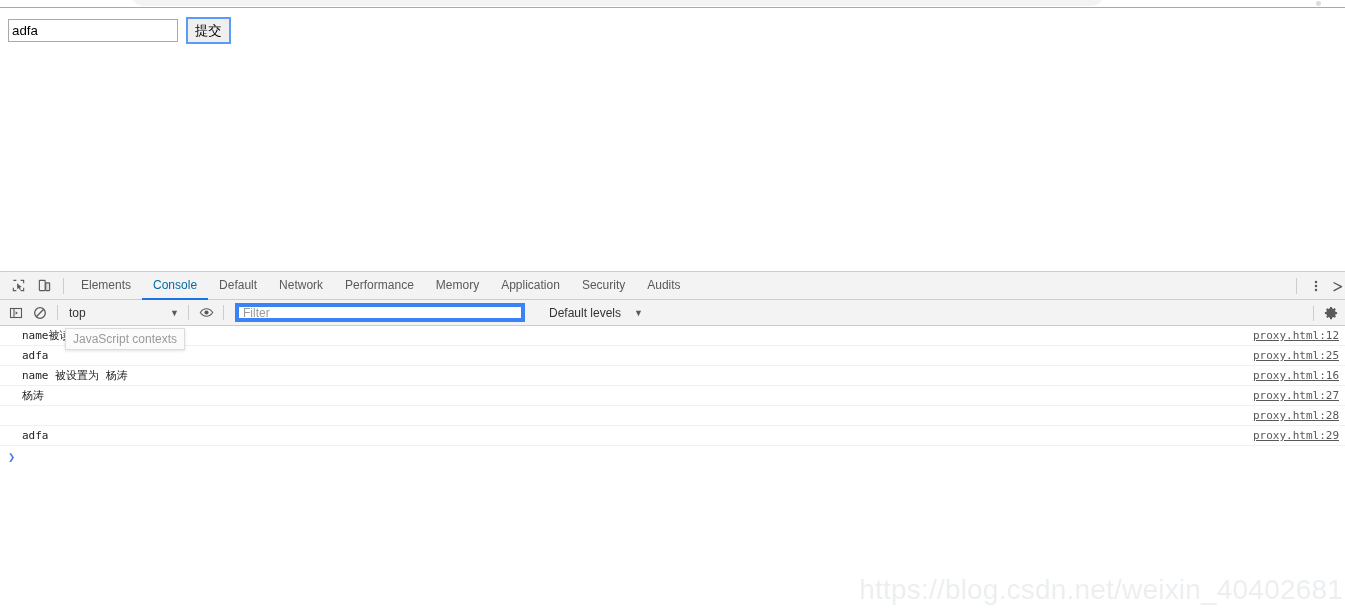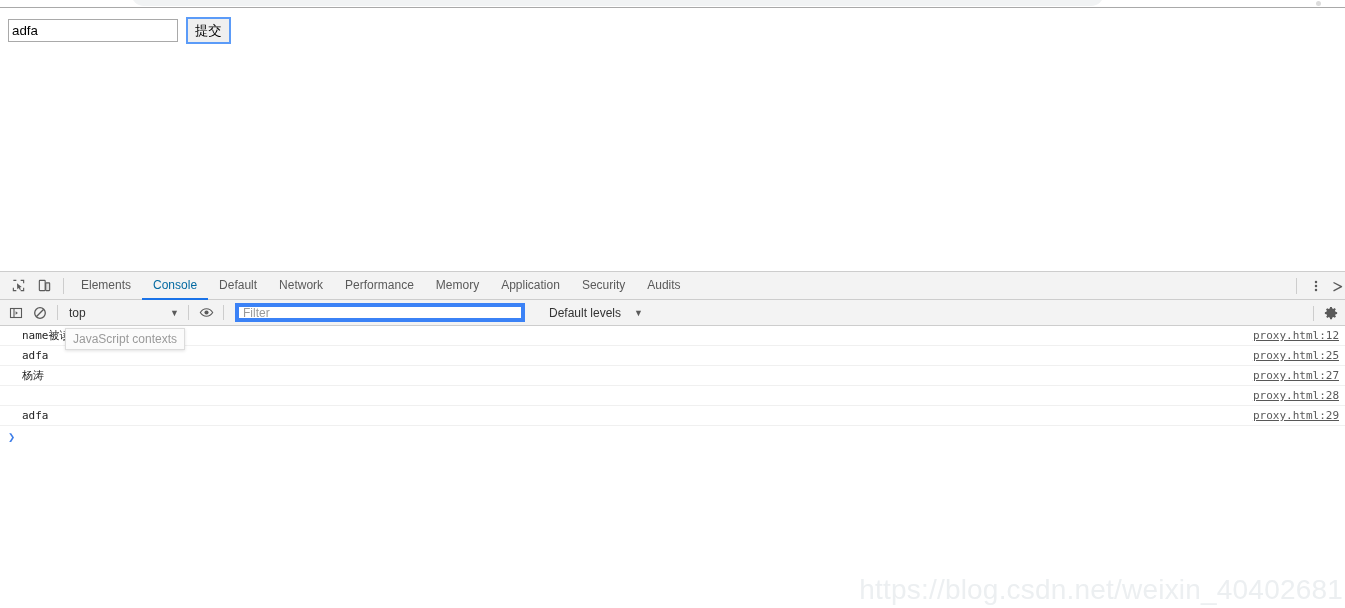--- a/index.html
+++ b/index.html
@@ -385,20 +385,24 @@
       <div class="msg-row">
         <span class="msg-text">name被读取</span>
         <span class="msg-src">proxy.html:12</span>
       </div>
 
       <div class="msg-row">
         <span class="msg-text">adfa</span>
         <span class="msg-src">proxy.html:25</span>
       </div>
 
+      <div class="msg-row">
+        <span class="msg-text">name 被设置为 杨涛</span>
+        <span class="msg-src">proxy.html:16</span>
+      </div>
 
       <div class="msg-row">
         <span class="msg-text">杨涛</span>
         <span class="msg-src">proxy.html:27</span>
       </div>
 
       <div class="msg-row">
         <span class="msg-src">proxy.html:28</span>
       </div>
 

